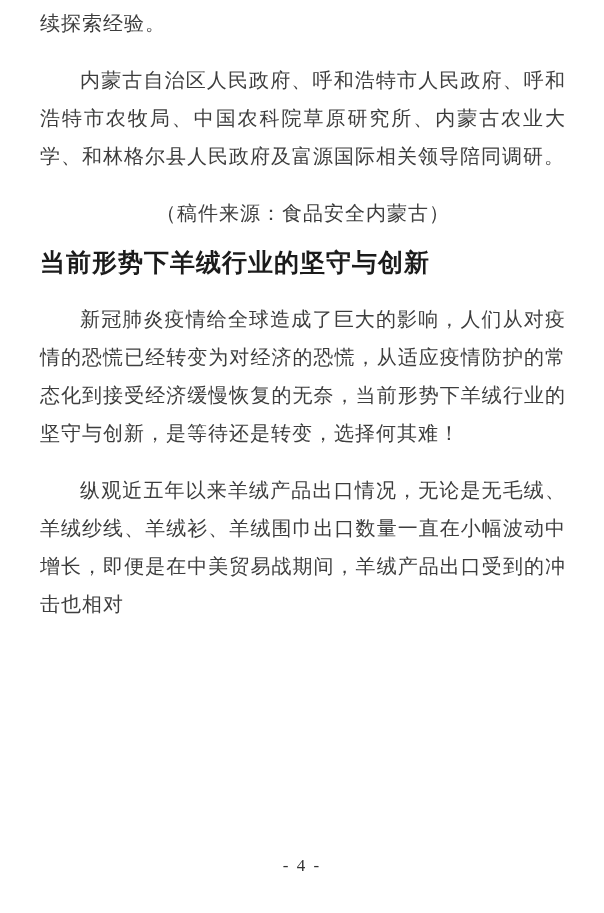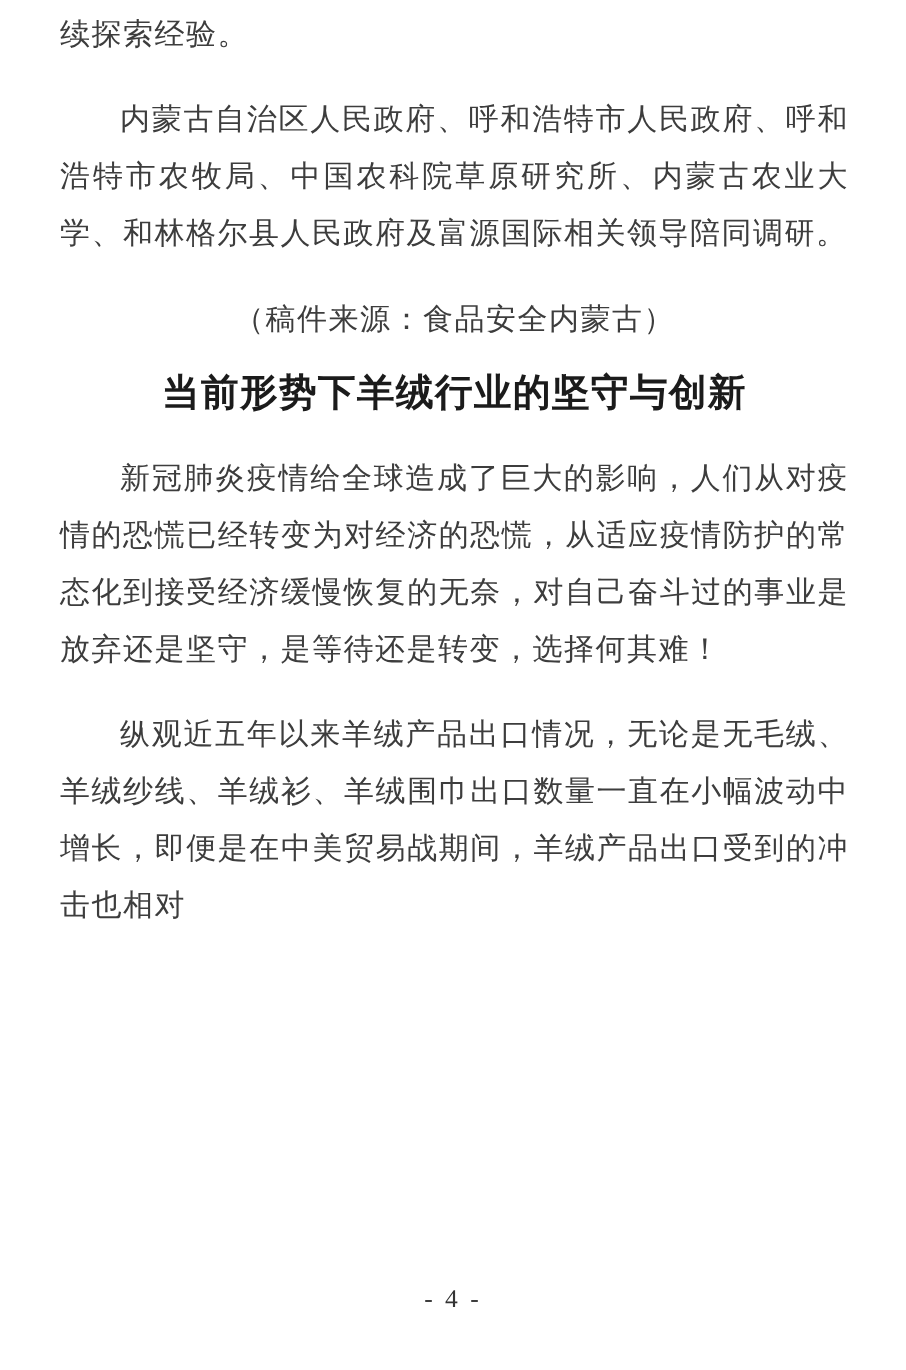--- a/index.html
+++ b/index.html
@@ -33,21 +33,20 @@
     font-size: 20px;
     line-height: 38px;
     letter-spacing: 1px;
     text-align: center;
     margin: 0 0 8px 0;
   }
   .article-title {
     font-size: 25px;
     line-height: 46px;
     font-weight: 700;
-    text-align: center;
     letter-spacing: 1px;
     color: #1b1b1b;
     margin: 0 0 14px 0;
   }
   .page-number {
     position: absolute;
     left: 0;
     right: 0;
     bottom: 8px;
     text-align: center;
@@ -62,20 +61,20 @@
 <div class="page">
 
   <p class="para">续探索经验。</p>
 
   <p class="para indent">内蒙古自治区人民政府、呼和浩特市人民政府、呼和浩特市农牧局、中国农科院草原研究所、内蒙古农业大学、和林格尔县人民政府及富源国际相关领导陪同调研。</p>
 
   <p class="source-note">（稿件来源：食品安全内蒙古）</p>
 
   <h1 class="article-title">当前形势下羊绒行业的坚守与创新</h1>
 
-  <p class="para indent">新冠肺炎疫情给全球造成了巨大的影响，人们从对疫情的恐慌已经转变为对经济的恐慌，从适应疫情防护的常态化到接受经济缓慢恢复的无奈，对自己奋斗过的事业是放弃还是坚守，是等待还是转变，选择何其难！</p>
+  <p class="para indent">新冠肺炎疫情给全球造成了巨大的影响，人们从对疫情的恐慌已经转变为对经济的恐慌，从适应疫情防护的常态化到接受经济缓慢恢复的无奈，当前形势下羊绒行业的坚守与创新，是等待还是转变，选择何其难！</p>
 
 
   <p class="para indent">纵观近五年以来羊绒产品出口情况，无论是无毛绒、羊绒纱线、羊绒衫、羊绒围巾出口数量一直在小幅波动中增长，即便是在中美贸易战期间，羊绒产品出口受到的冲击也相对</p>
 
   <div class="page-number">- 4 -</div>
 
 </div>
 
 </body></html>

